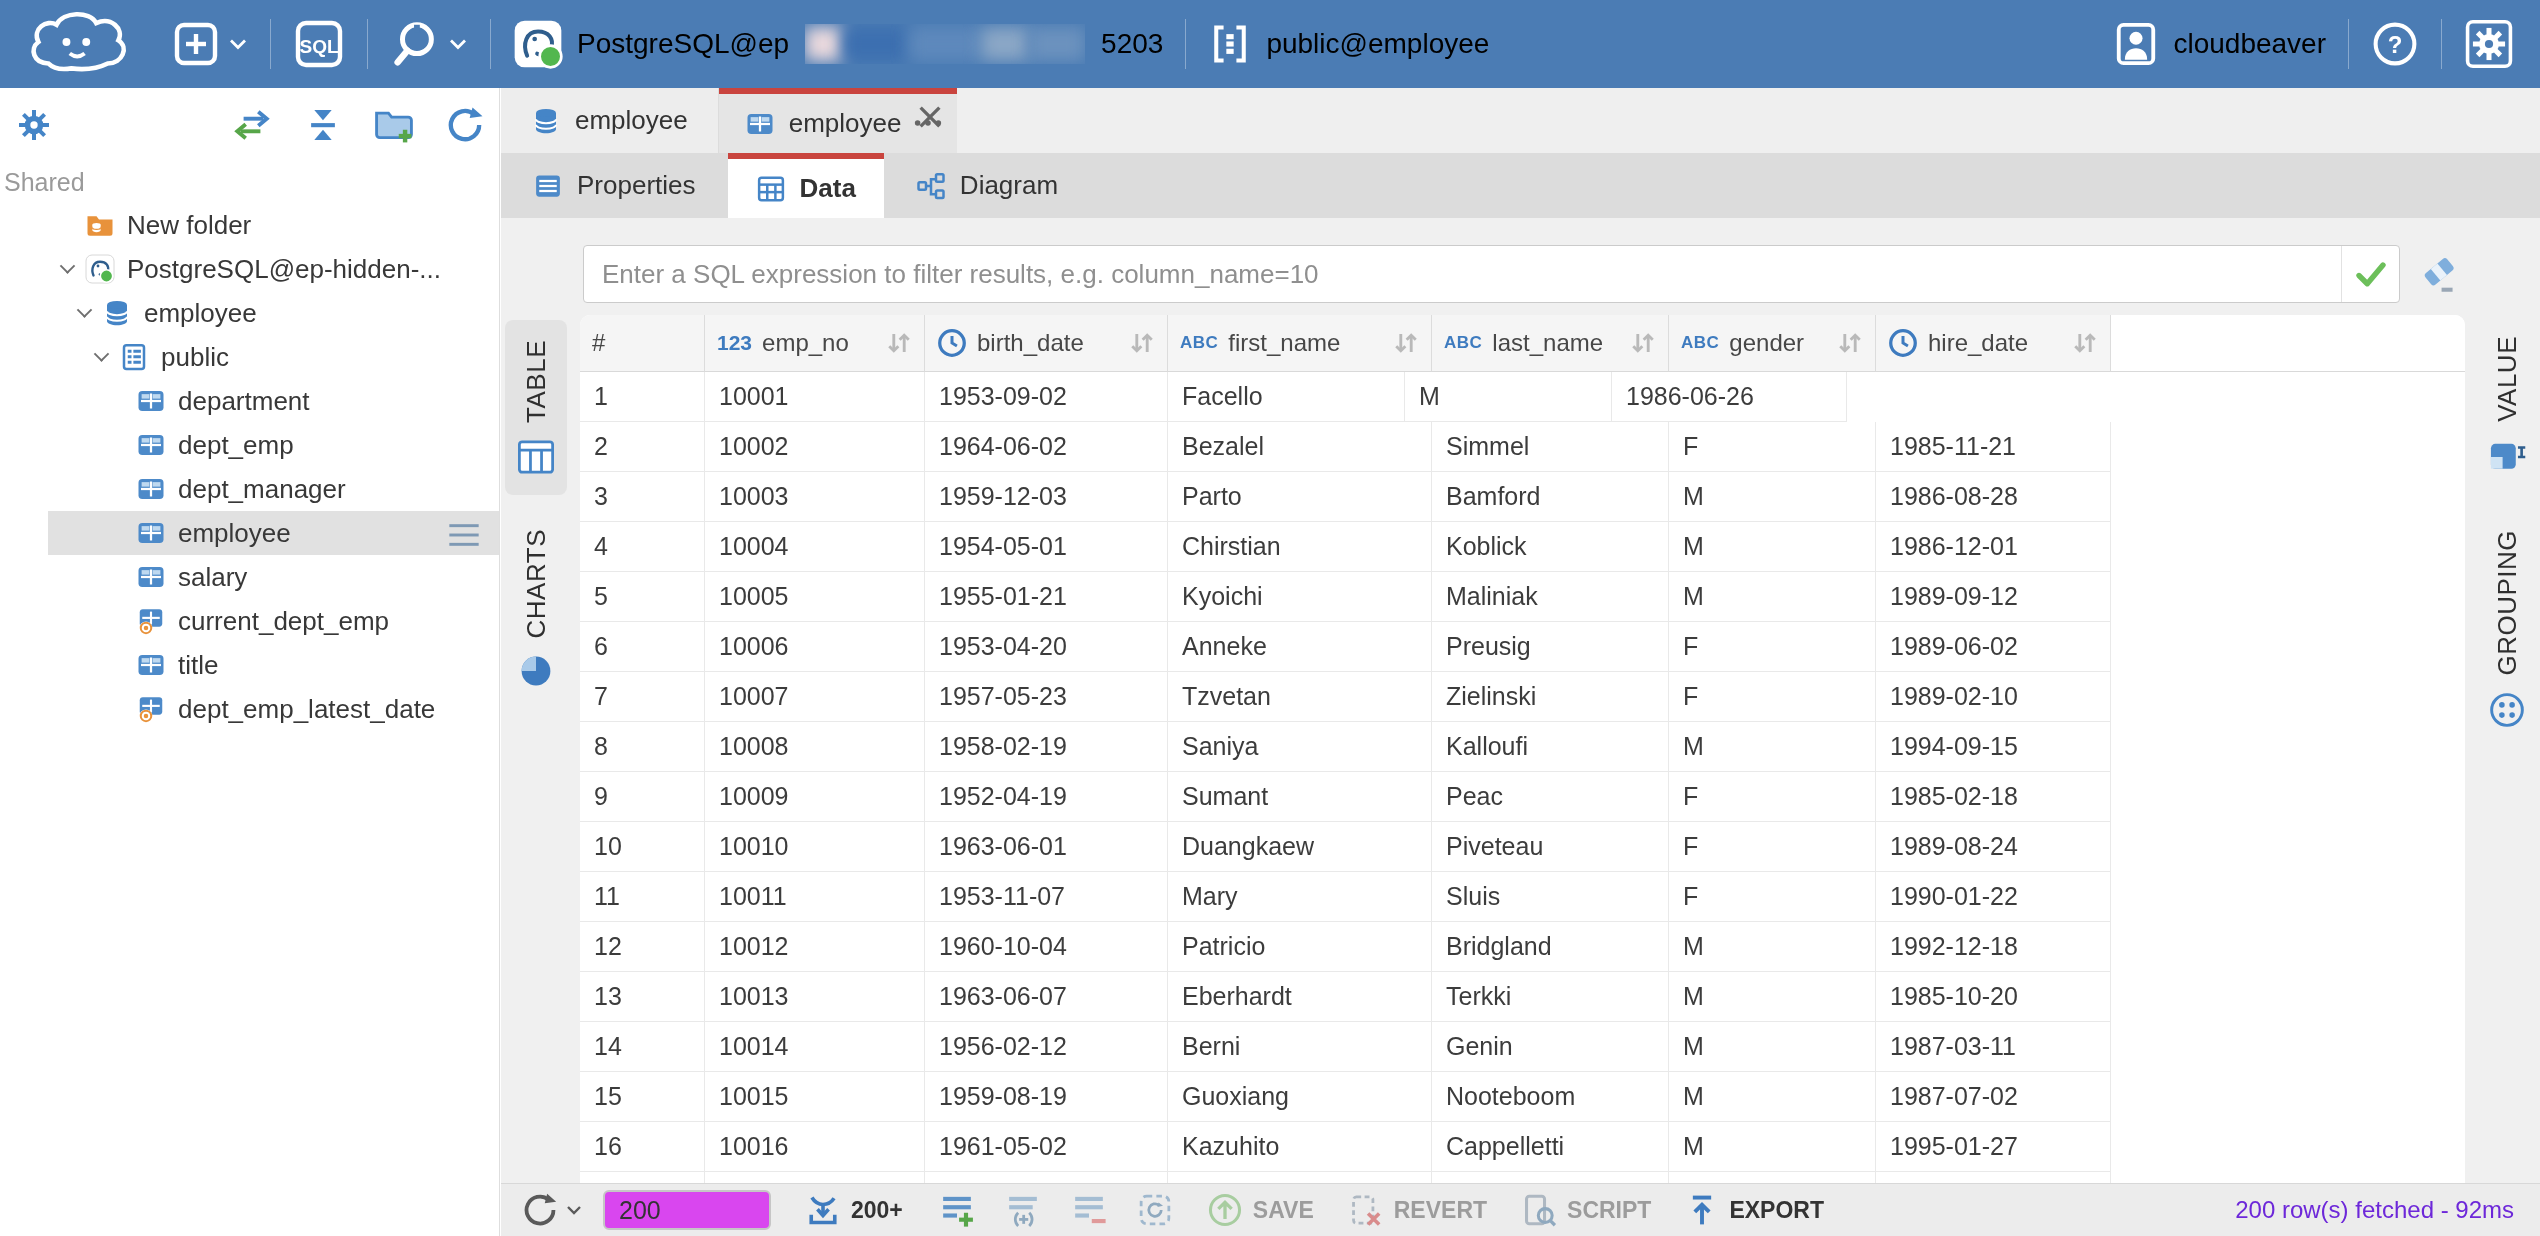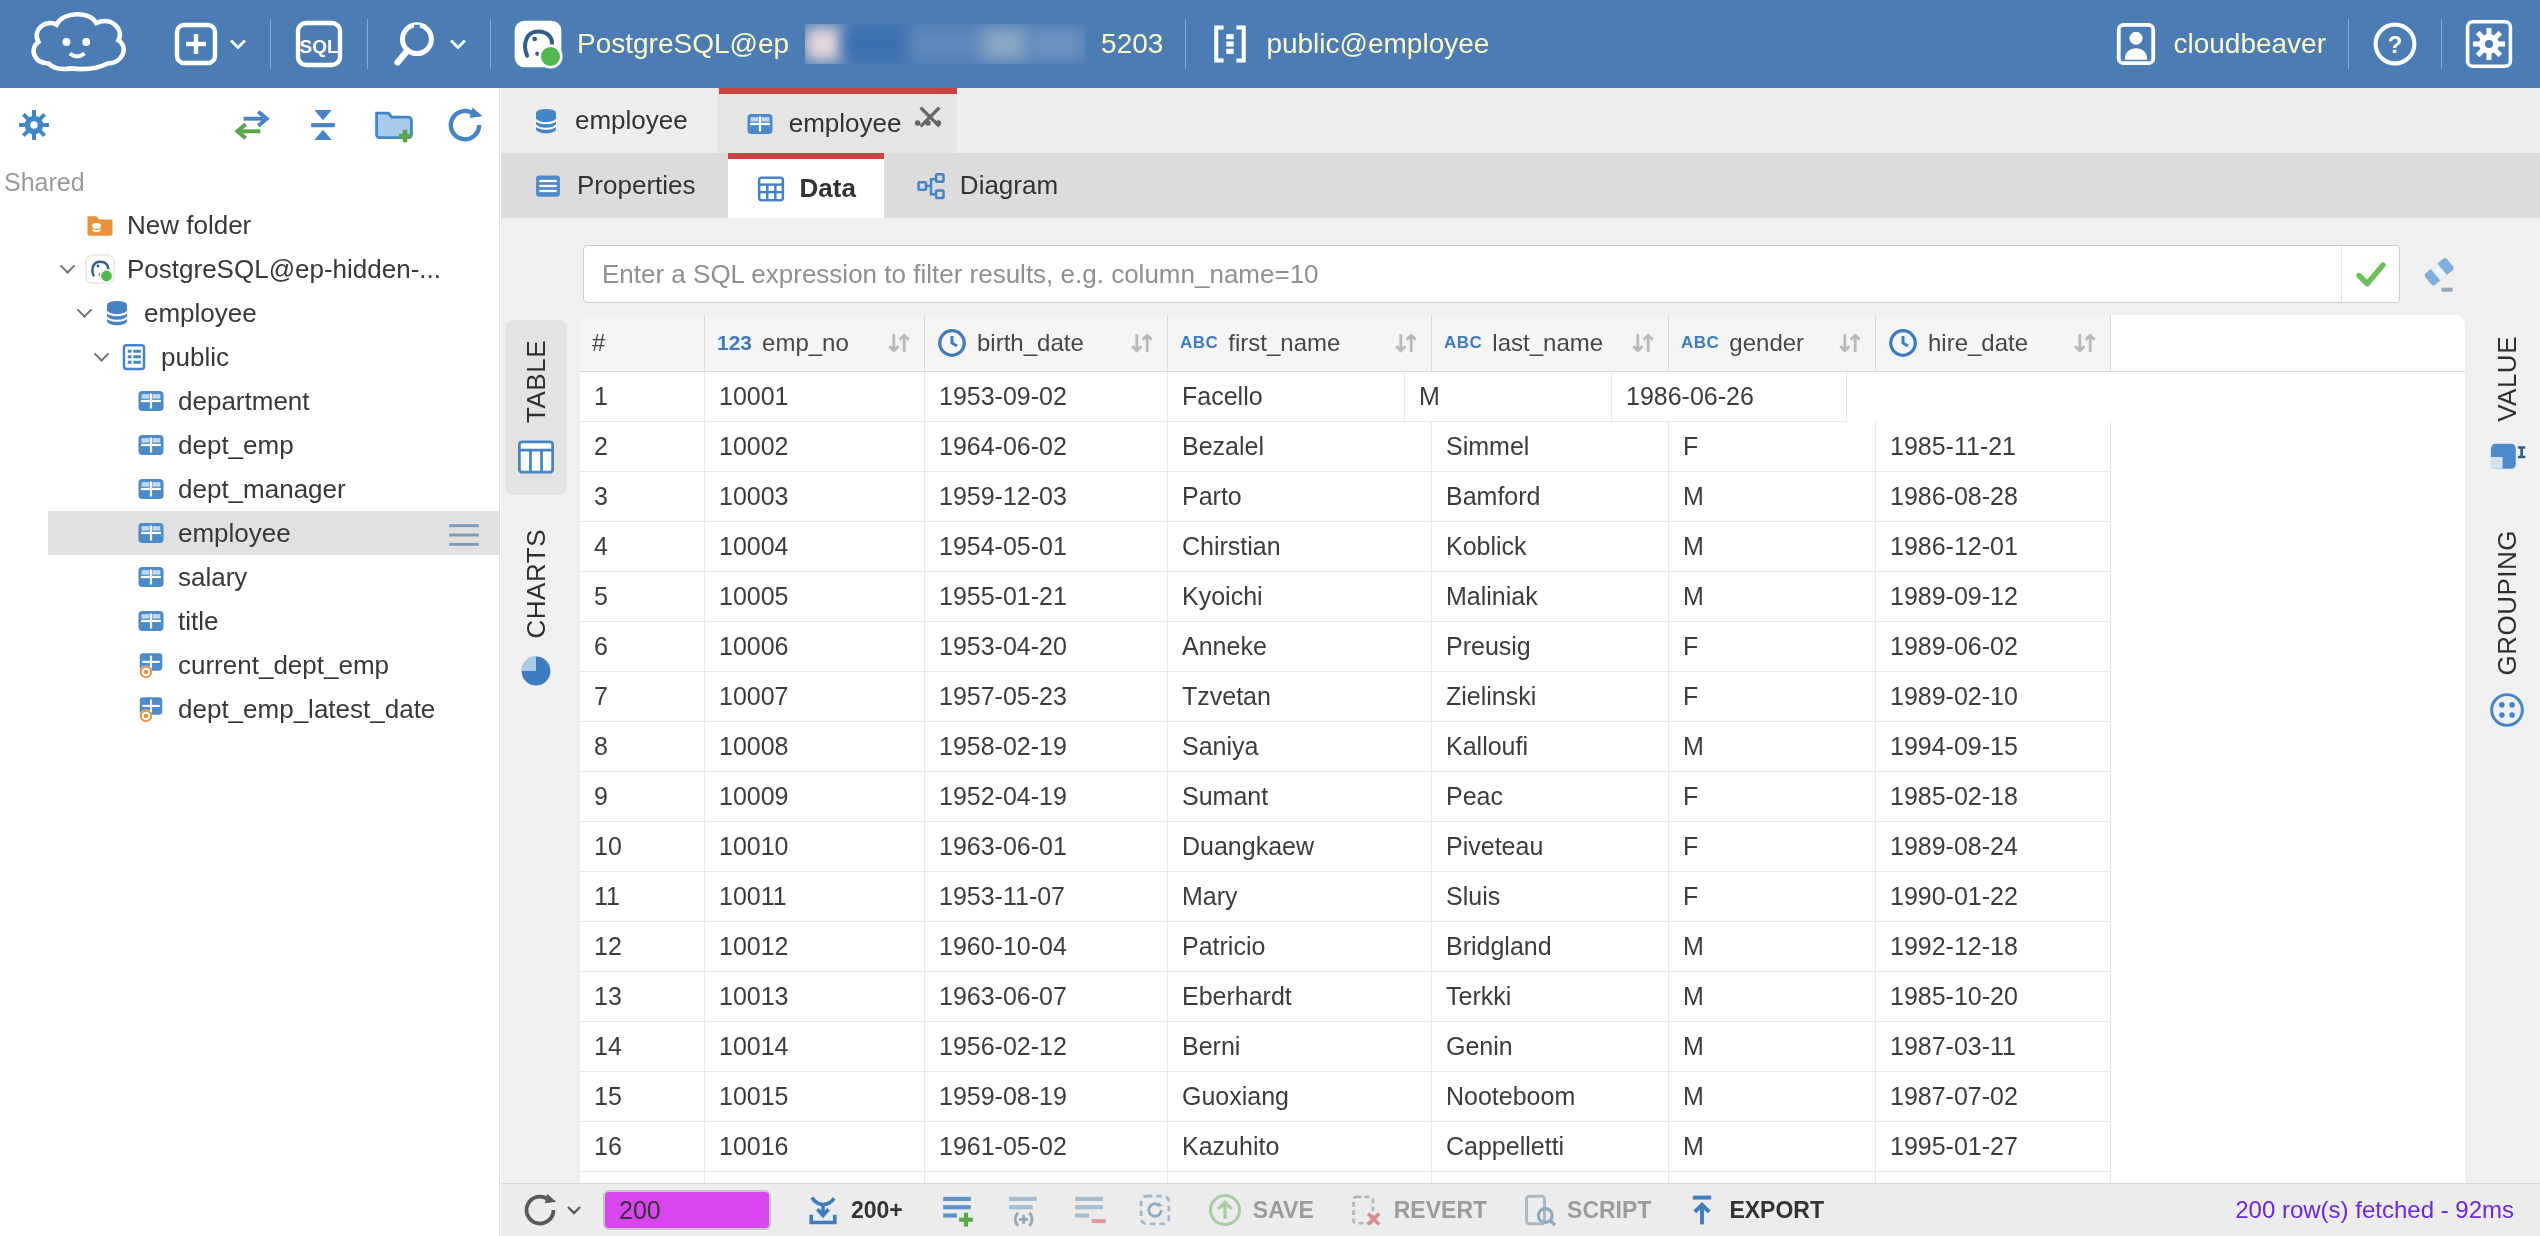--- a/index.html
+++ b/index.html
@@ -7,21 +7,21 @@
   *{box-sizing:border-box;}
   #app{position:relative;width:2540px;height:1236px;overflow:hidden;
        font-family:"Liberation Sans","DejaVu Sans",sans-serif;color:#333;}
 
   
   #topbar{position:absolute;left:0;top:0;width:100%;height:88px;background:#4B7CB4;
           display:flex;align-items:center;color:#fff;}
   .tb-div{width:1px;height:50px;background:rgba(255,255,255,.35);margin:0 22px;flex:none;}
   .tb-btn{display:flex;align-items:center;gap:8px;flex:none;cursor:pointer;}
   #logo{margin-left:22px;flex:none;}
-  .tb-text{font-size:28px;color:#fef9c3;white-space:nowrap;}
+  .tb-text{font-size:28px;color:#000000;white-space:nowrap;}
   .conn-chip,.schema-chip,.user-chip{display:flex;align-items:center;gap:14px;flex:none;}
   .blur-wrap{display:flex;align-items:center;height:40px;overflow:hidden;margin:0 2px;}
   .blur-chunk{display:inline-block;height:34px;border-radius:3px;filter:blur(8px);flex:none;}
   .blur-chunk:nth-child(1){width:38px;background:#ead9dd;}
   .blur-chunk:nth-child(2){width:66px;background:#3c6fb0;}
   .blur-chunk:nth-child(3){width:72px;background:#5e89bc;}
   .blur-chunk:nth-child(4){width:48px;background:#8ba7c6;}
   .blur-chunk:nth-child(5){width:56px;background:#6c92be;}
   #topbar .spacer{flex:1;}
 
@@ -406,42 +406,42 @@
               <line x1="12" y1="6" x2="12" y2="18" stroke="#fff" stroke-width="1.8"></line>
               <line x1="4" y1="12" x2="20" y2="12" stroke="#fff" stroke-width="1.8"></line>
             </svg>
           </span>
           <span class="tlabel">salary</span>
         </div>
         <div class="tree-row" style="padding-left: 61px;">
           <span class="chev" style="visibility: hidden;"></span>
           <span class="ticon">
             <svg viewBox="0 0 24 24">
-              <rect x="2" y="4" width="20" height="16" rx="3" fill="#4D8AC9"></rect>
-              <rect x="4.5" y="6.5" width="6.2" height="3.6" fill="#BFD9F0"></rect>
-              <rect x="13.3" y="6.5" width="6.2" height="3.6" fill="#BFD9F0"></rect>
-              <line x1="12" y1="6" x2="12" y2="18" stroke="#fff" stroke-width="1.8"></line>
-              <line x1="4" y1="12" x2="20" y2="12" stroke="#fff" stroke-width="1.8"></line>
-            </svg>
-          </span>
-          <span class="tlabel">title</span>
-        </div>
-        <div class="tree-row" style="padding-left: 61px;">
-          <span class="chev" style="visibility: hidden;"></span>
-          <span class="ticon">
-            <svg viewBox="0 0 24 24">
               <rect x="3" y="2.5" width="18" height="14" rx="2.5" fill="#4D8AC9"></rect>
               <line x1="12" y1="4.5" x2="12" y2="14.5" stroke="#fff" stroke-width="1.7"></line>
               <line x1="5" y1="9.5" x2="19" y2="9.5" stroke="#fff" stroke-width="1.7"></line>
               <circle cx="8" cy="17.5" r="5.2" fill="#fff"></circle>
               <circle cx="8" cy="17.5" r="4.2" fill="none" stroke="#E8923B" stroke-width="1.6"></circle>
               <circle cx="8" cy="17.5" r="1.8" fill="#E8923B"></circle>
             </svg>
           </span>
           <span class="tlabel">current_dept_emp</span>
+        </div>
+        <div class="tree-row" style="padding-left: 61px;">
+          <span class="chev" style="visibility: hidden;"></span>
+          <span class="ticon">
+            <svg viewBox="0 0 24 24">
+              <rect x="2" y="4" width="20" height="16" rx="3" fill="#4D8AC9"></rect>
+              <rect x="4.5" y="6.5" width="6.2" height="3.6" fill="#BFD9F0"></rect>
+              <rect x="13.3" y="6.5" width="6.2" height="3.6" fill="#BFD9F0"></rect>
+              <line x1="12" y1="6" x2="12" y2="18" stroke="#fff" stroke-width="1.8"></line>
+              <line x1="4" y1="12" x2="20" y2="12" stroke="#fff" stroke-width="1.8"></line>
+            </svg>
+          </span>
+          <span class="tlabel">title</span>
         </div>
         <div class="tree-row" style="padding-left: 61px;">
           <span class="chev" style="visibility: hidden;"></span>
           <span class="ticon">
             <svg viewBox="0 0 24 24">
               <rect x="3" y="2.5" width="18" height="14" rx="2.5" fill="#4D8AC9"></rect>
               <line x1="12" y1="4.5" x2="12" y2="14.5" stroke="#fff" stroke-width="1.7"></line>
               <line x1="5" y1="9.5" x2="19" y2="9.5" stroke="#fff" stroke-width="1.7"></line>
               <circle cx="8" cy="17.5" r="5.2" fill="#fff"></circle>
               <circle cx="8" cy="17.5" r="4.2" fill="none" stroke="#E8923B" stroke-width="1.6"></circle>

